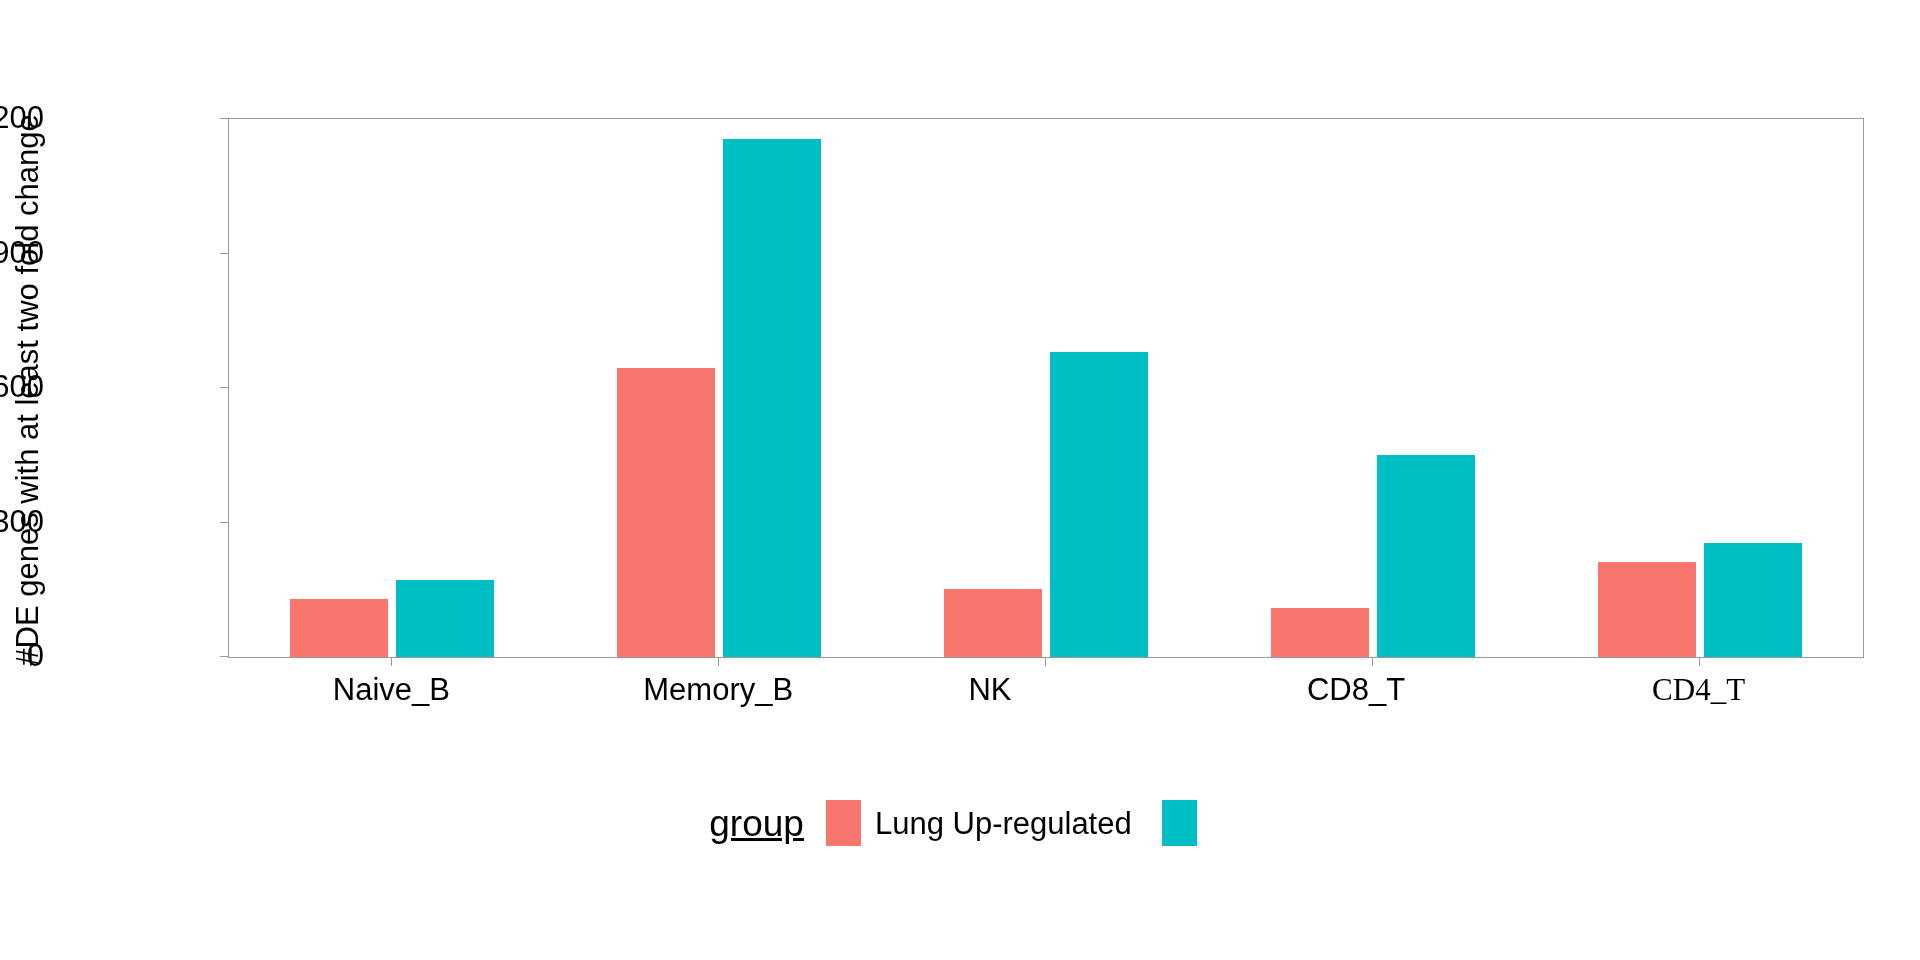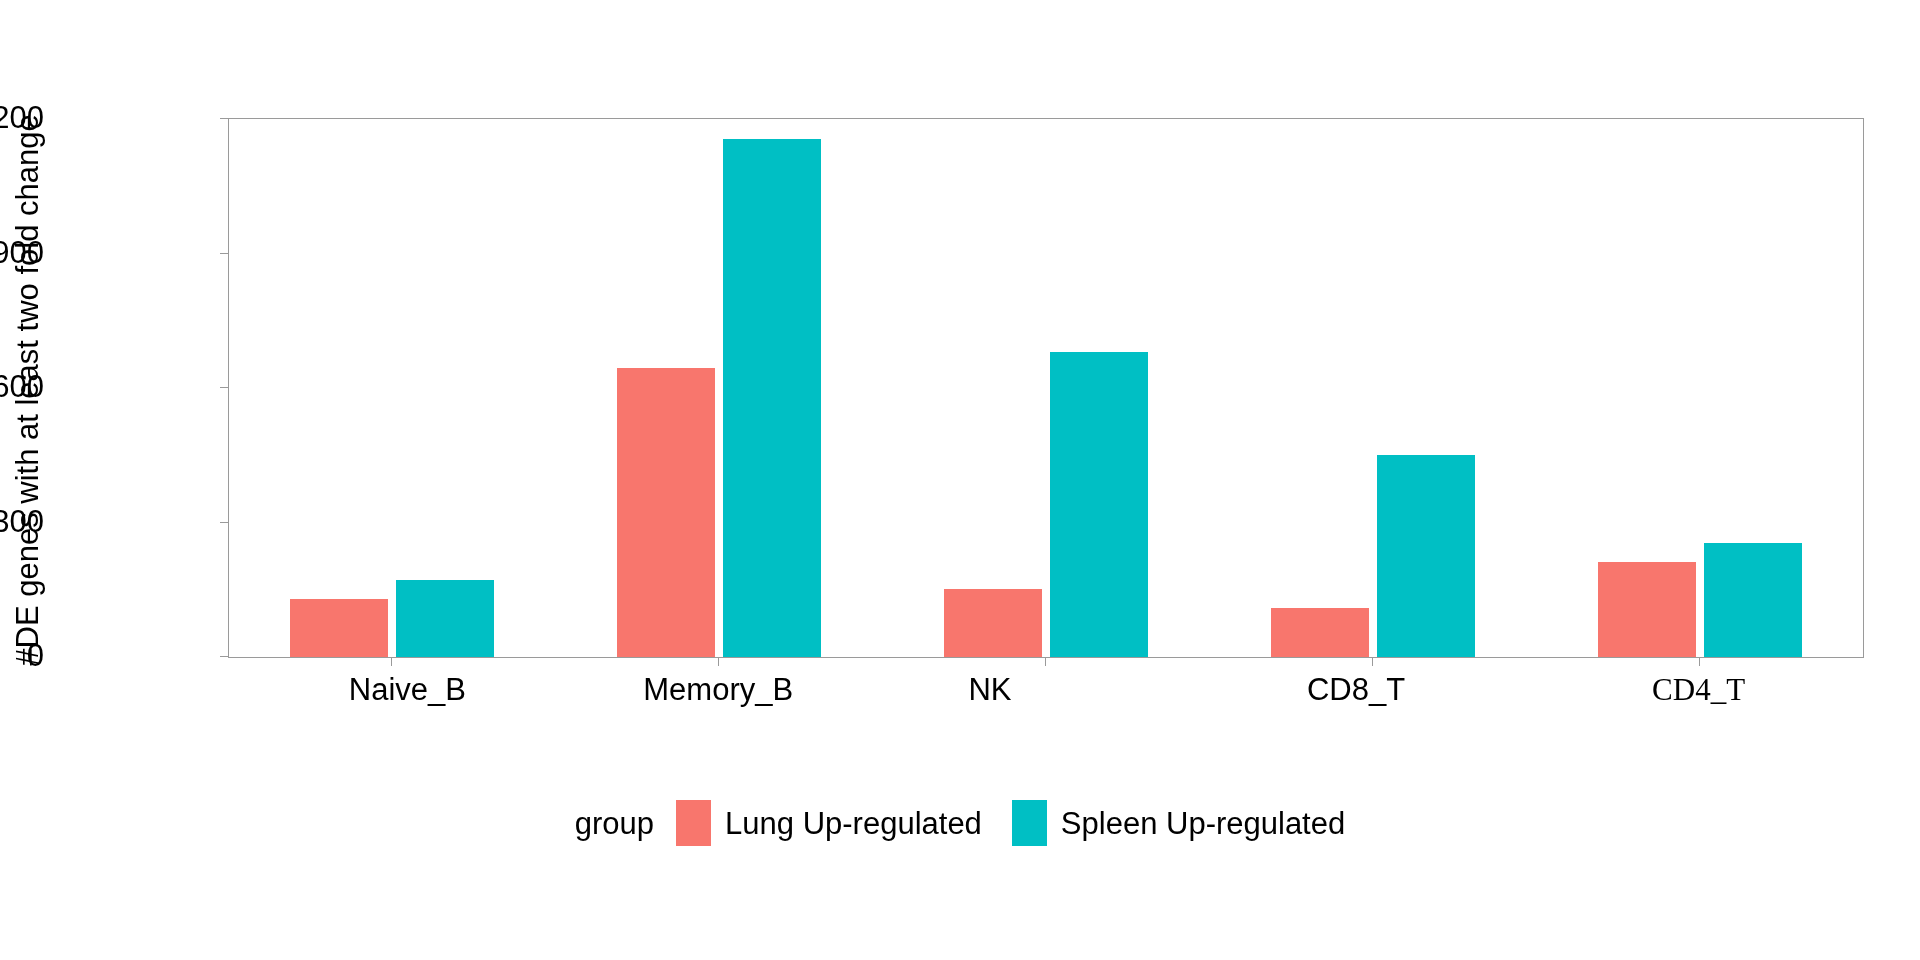--- a/index.html
+++ b/index.html
@@ -122,24 +122,25 @@
     position: absolute;
     left: 0;
     top: 800px;
     width: 1920px;
     display: flex;
     align-items: center;
     justify-content: center;
     gap: 0px;
   }
   .legend-title {
-    font-size: 31px;
+    font-size: 37px;
     line-height: 31px;
     color: #000000;
     margin-right: 22px;
+    text-decoration: underline;
   }
   .legend-item {
     display: flex;
     align-items: center;
     margin-right: 30px;
   }
   .legend-item:last-child { margin-right: 0; }
   .legend-key {
     width: 35px;
     height: 46px;
@@ -170,21 +171,21 @@
       <div class="ytick-mark" style="top: 521.5px;"></div>
       <div class="ytick-label" style="top: 371px;">600</div>
       <div class="ytick-mark" style="top: 387px;"></div>
       <div class="ytick-label" style="top: 236.5px;">900</div>
       <div class="ytick-mark" style="top: 252.5px;"></div>
       <div class="ytick-label" style="top: 102px;">1200</div>
       <div class="ytick-mark" style="top: 118px;"></div>
     </div>
   <div id="x-axis">
       <div class="xtick-mark" style="left: 391.4px;"></div>
-      <div class="xtick-label" style="left: 391.4px; margin-left: 16px;">Naive_B</div>
+      <div class="xtick-label" style="left: 391.4px;">Naive_B</div>
       <div class="xtick-mark" style="left: 718.2px;"></div>
       <div class="xtick-label" style="left: 718.2px;">Memory_B</div>
       <div class="xtick-mark" style="left: 1045px;"></div>
       <div class="xtick-label" style="left: 990px;">NK</div>
       <div class="xtick-mark" style="left: 1371.8px;"></div>
       <div class="xtick-label" style="left: 1356px;">CD8_T</div>
       <div class="xtick-mark" style="left: 1698.6px;"></div>
       <div class="xtick-label" style="left: 1698.6px; font-family: Liberation Serif, serif;">CD4_T</div>
     </div>
 
@@ -204,17 +205,16 @@
   </div>
 
   <div id="legend">
     <span class="legend-title">group</span>
   <div class="legend-item">
         <span class="legend-key" style="background: rgb(248, 118, 109);"></span>
         <span class="legend-label">Lung Up-regulated</span>
       </div>
       <div class="legend-item">
         <span class="legend-key" style="background: rgb(0, 191, 196);"></span>
-        <span class="legend-label">Spleen Up-regulated</span>
       </div>
     </div>
 
 </div>
 
 </body></html>

